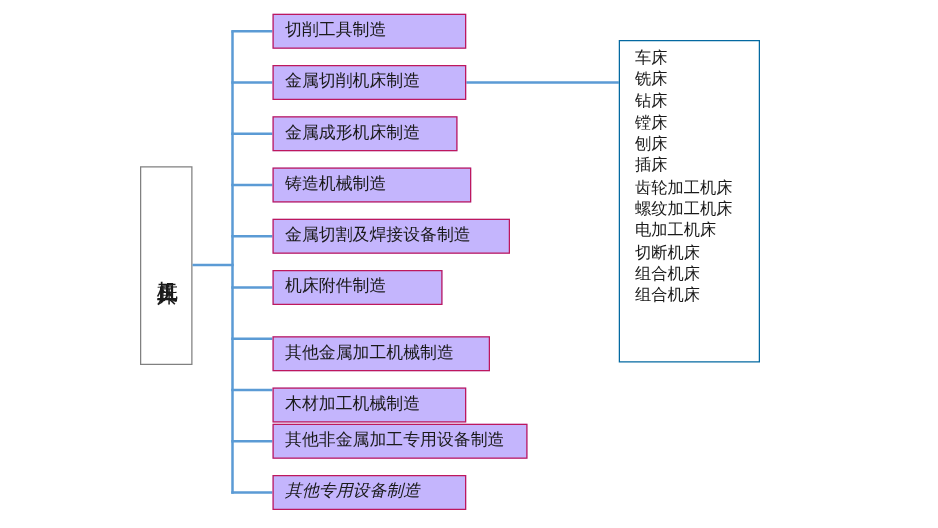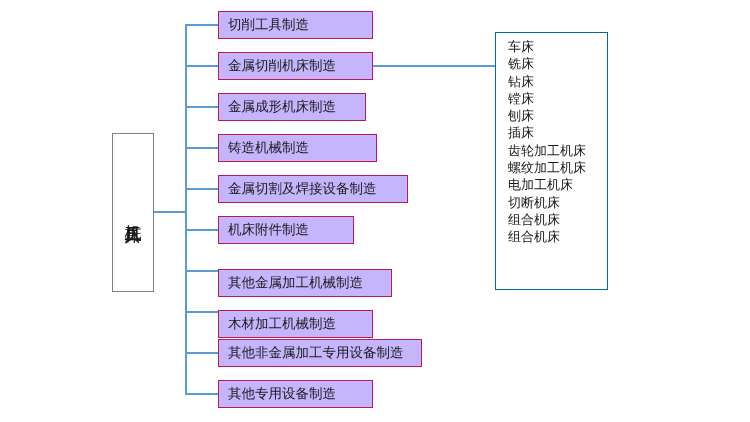--- a/index.html
+++ b/index.html
@@ -147,21 +147,21 @@
   </div>
   <div class="branch-box" style="left:218px; top:257px; width:174px;margin-top:12px;">
     <span class="branch-label">其他金属加工机械制造</span>
   </div>
   <div class="branch-box" style="left:218px; top:310px; width:155px;">
     <span class="branch-label">木材加工机械制造</span>
   </div>
   <div class="branch-box" style="left:218px; top:339px; width:204px;">
     <span class="branch-label">其他非金属加工专用设备制造</span>
   </div>
-  <div class="branch-box" style="left:218px; top:380px; width:155px;">
+  <div class="branch-box" style="left:218px; top:380px; width:155px;font-style:italic;">
     <span class="branch-label">其他专用设备制造</span>
   </div>
 
   <div class="list-box">
     <div class="list-items">
       <div class="list-item">车床</div>
       <div class="list-item">铣床</div>
       <div class="list-item">钻床</div>
       <div class="list-item">镗床</div>
       <div class="list-item">刨床</div>

